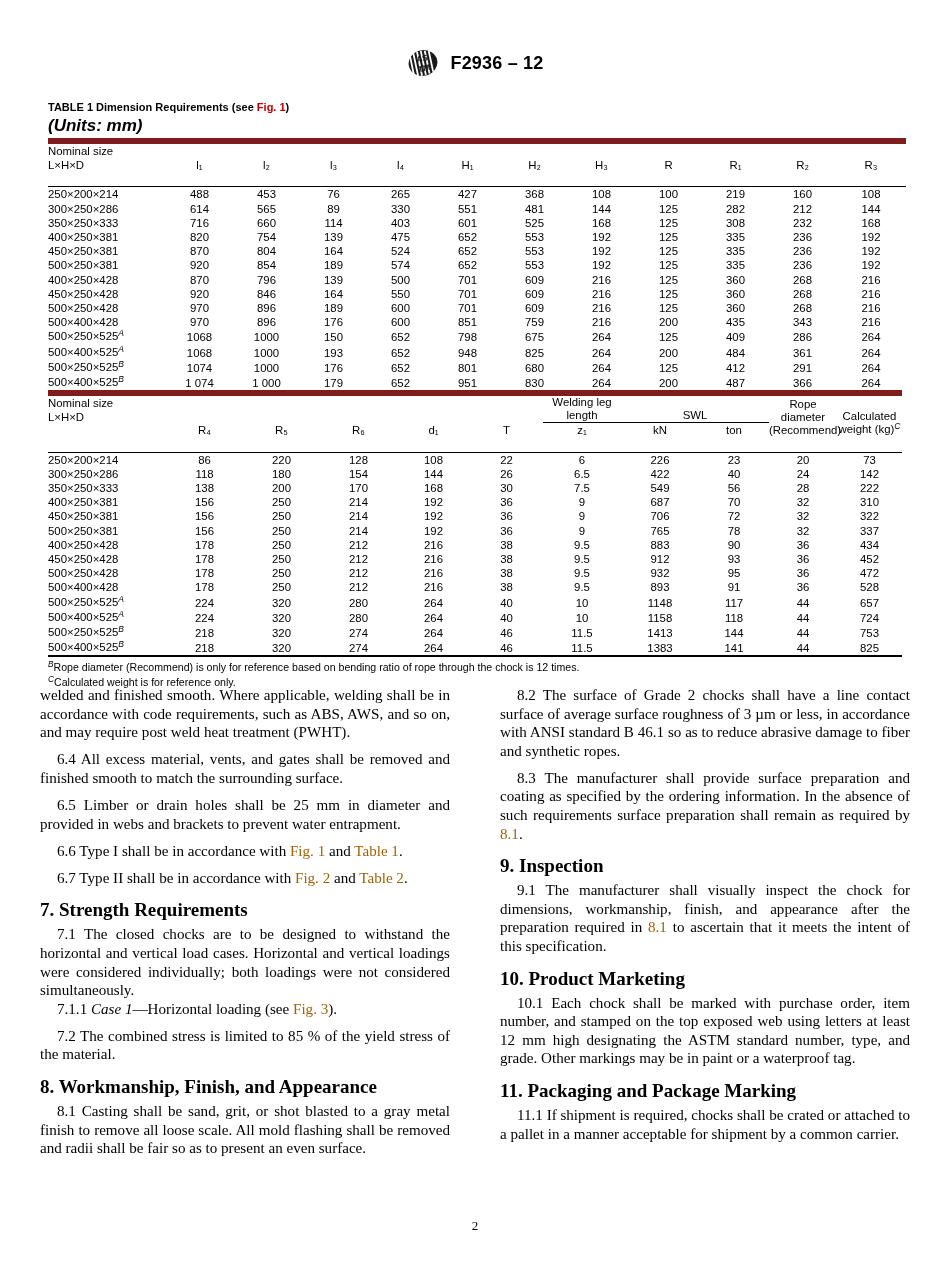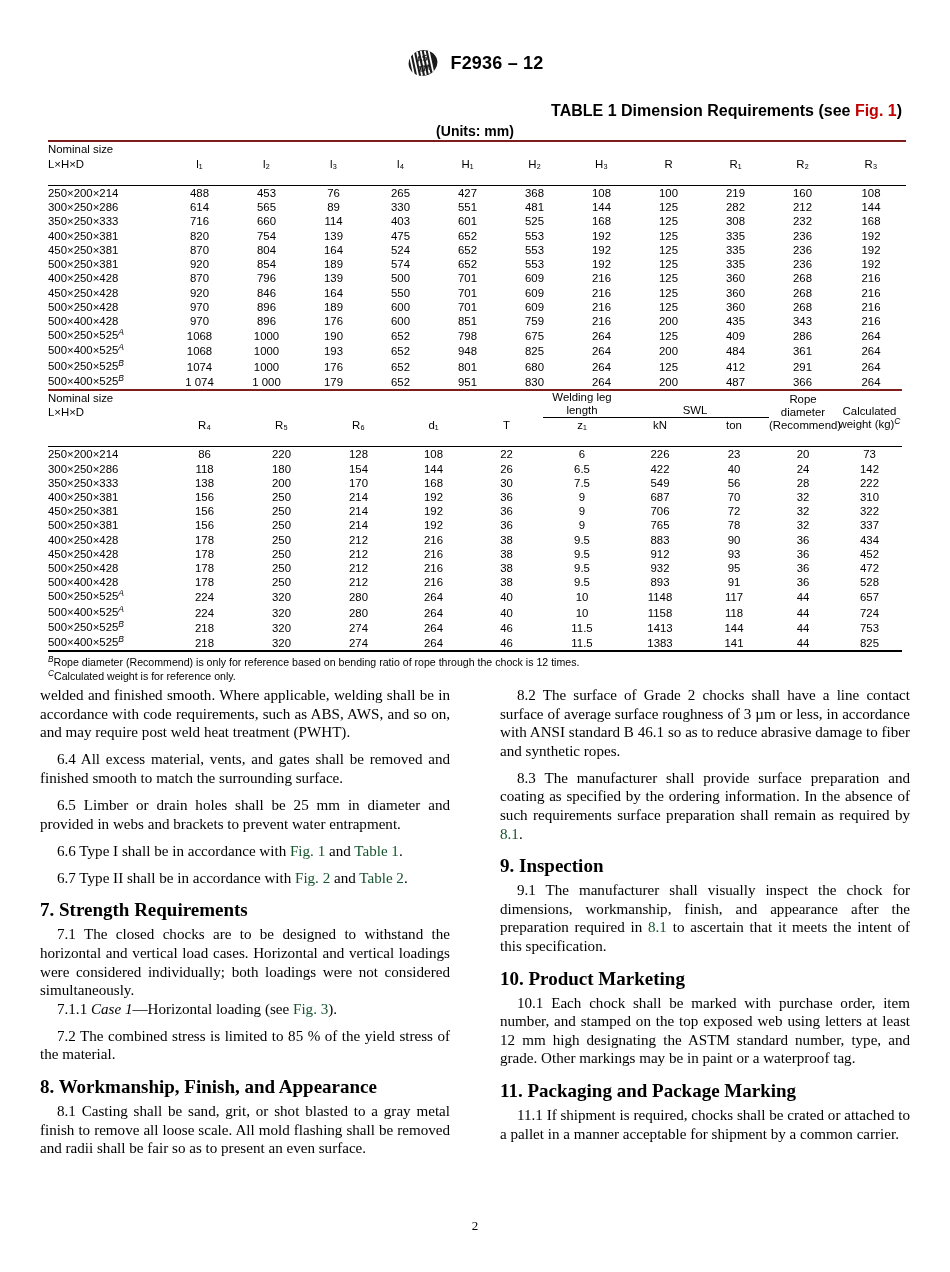--- a/index.html
+++ b/index.html
@@ -37,51 +37,52 @@
     letter-spacing: 0.2px;
   }
 
   
   .table-wrap {
     margin: 20px 48px 0 48px;
     width: 854px;
   }
   .table-title {
     font-family: "Liberation Sans", sans-serif;
-    font-size: 16px;
+    font-size: 11px;
     font-weight: bold;
-    text-align: right;
+    text-align: left;
     line-height: 1.35;
   }
   .table-title .ref { color: #c00000; font-weight: bold; }
   .table-units {
     font-family: "Liberation Sans", sans-serif;
-    font-size: 14px;
+    font-size: 17px;
     font-weight: bold;
-    text-align: center;
+    text-align: left;
     line-height: 1.35;
+    font-style: italic;
   }
 
   table.dim {
     border-collapse: collapse;
     width: 854px;
     font-family: "Liberation Sans", sans-serif;
     font-size: 11.4px;
     table-layout: fixed;
   }
   table.dim td, table.dim th {
     padding: 0;
     margin: 0;
     font-weight: normal;
     text-align: center;
     line-height: 14.2px;
     height: 14.2px;
     vertical-align: bottom;
   }
-  .rule-thick { border-top: 2px solid #7f1d1d; }
+  .rule-thick { border-top: 6px solid #7f1d1d; }
   .rule-bot-thin { border-bottom: 1px solid #000; }
   .rule-bot-thick { border-bottom: 2px solid #000; }
 
   .hdr-nominal {
     text-align: left !important;
     vertical-align: top !important;
     line-height: 13px;
   }
   .hdr-nominal .l2 { display: block; }
   .c-name { text-align: left !important; white-space: nowrap; }
@@ -126,21 +127,21 @@
   .col p.para { text-indent: 17px; margin-top: 8.5px; }
   .col p.subpara { text-indent: 17px; margin-top: 0px; }
   .col h3 {
     font-family: "Liberation Serif", serif;
     font-size: 19px;
     font-weight: bold;
     margin: 13px 0 6px 0;
     line-height: 19px;
     text-align: left;
   }
-  .ref { color: #14532d; }
+  .ref { color: #a16207; }
   .it { font-style: italic; }
 
   .page-number {
     position: absolute;
     top: 1218px;
     left: 0;
     width: 950px;
     text-align: center;
     font-family: "Liberation Serif", serif;
     font-size: 13px;
@@ -349,21 +350,21 @@
           <td>216</td>
           <td>200</td>
           <td>435</td>
           <td>343</td>
           <td>216</td>
         </tr>
       <tr>
           <td class="c-name"><span>500×250×525</span><sup class="fn">A</sup></td>
           <td>1068</td>
           <td>1000</td>
-          <td>190</td>
+          <td>150</td>
           <td>652</td>
           <td>798</td>
           <td>675</td>
           <td>264</td>
           <td>125</td>
           <td>409</td>
           <td>286</td>
           <td>264</td>
         </tr>
       <tr>

